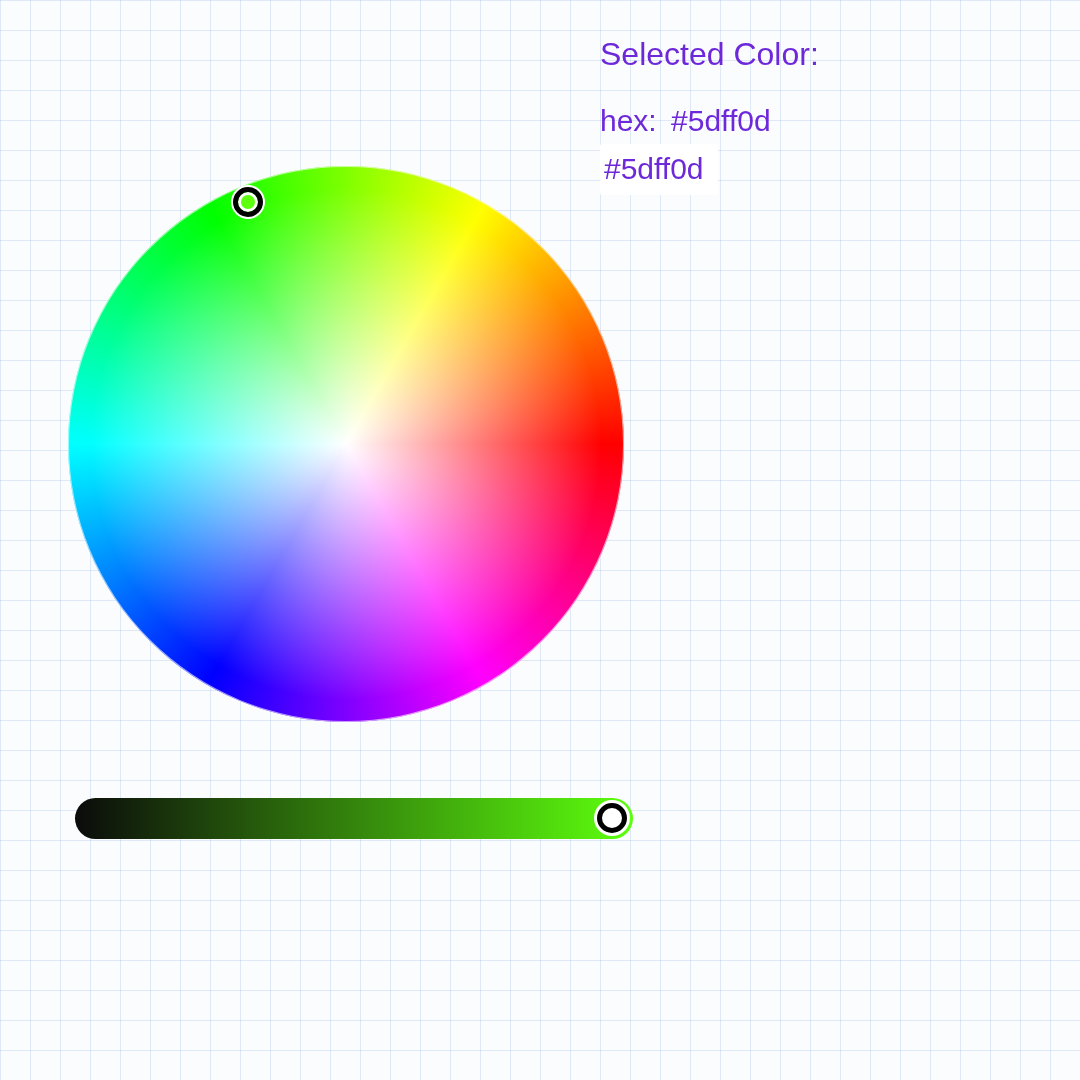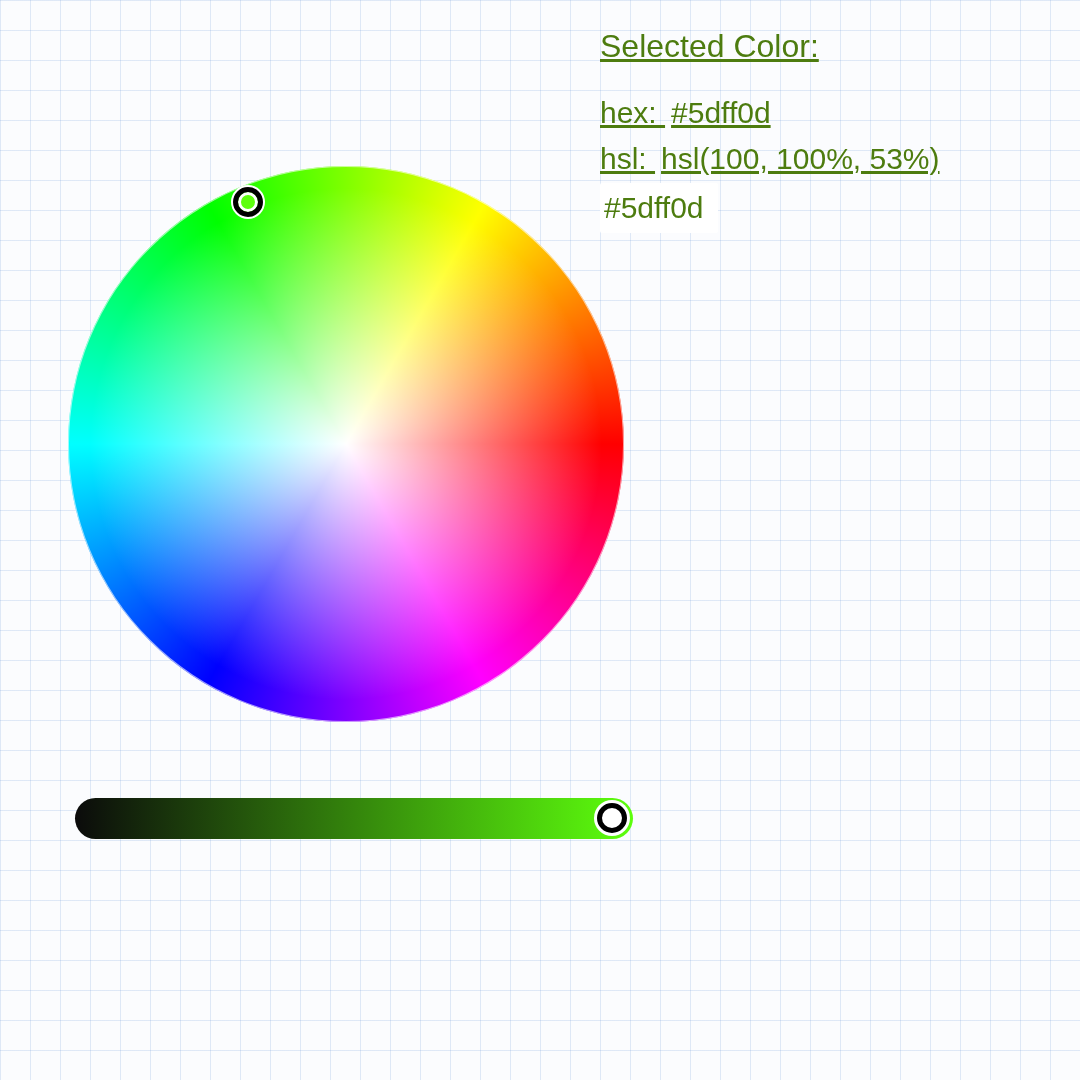--- a/index.html
+++ b/index.html
@@ -84,26 +84,25 @@
     background: #fff;
     box-shadow: 0 0 0 3px #fff;
     box-sizing: border-box;
     transform: translate(-50%, -50%);
   }
 
   
   .info {
     position: absolute;
     left: 600px;
-    top: 22px;
+    top: 30px;
     width: 460px;
     font-size: 30px;
     line-height: 1.55;
-    color: #4d7c0f;
-    text-decoration: underline;
+    color: #6d28d9;
   }
   .info .title {
     font-size: 32px;
     margin-bottom: 18px;
   }
   .info .row .label-prefix {
     margin-right: 6px;
     margin-top: 17px;
   }
   .info .swatch-row {
@@ -125,18 +124,15 @@
 <div class="slider-handle" style="left: 612px; top: 818px;"></div>
 
 <div class="info">
   <div class="title">Selected Color:</div>
 
   <div class="row">
     <span class="label-prefix">hex: </span><span>#5dff0d</span>
   </div>
 
 
-  <div class="row">
-    <span class="label-prefix">hsl: </span><span>hsl(100, 100%, 53%)</span>
-  </div>
 
   <div class="swatch-row">#5dff0d</div>
 </div>
 
 </body></html>

